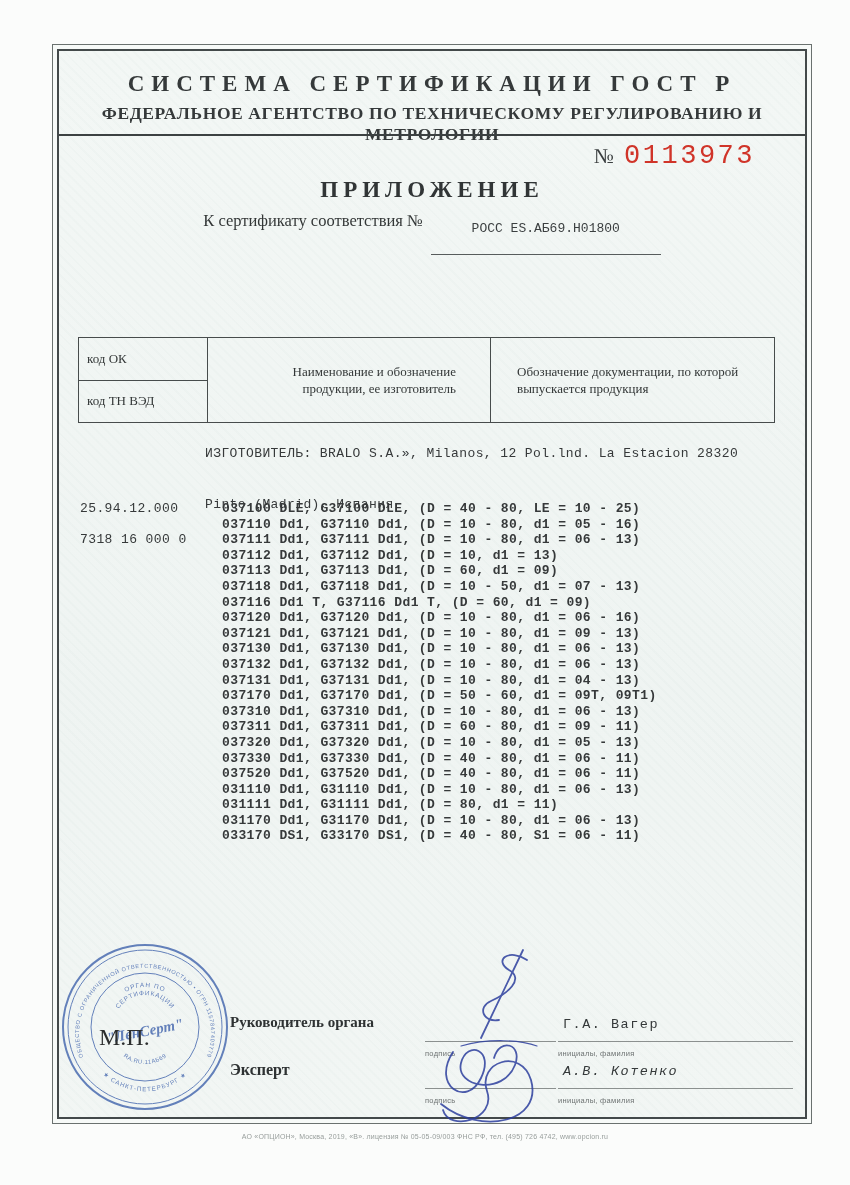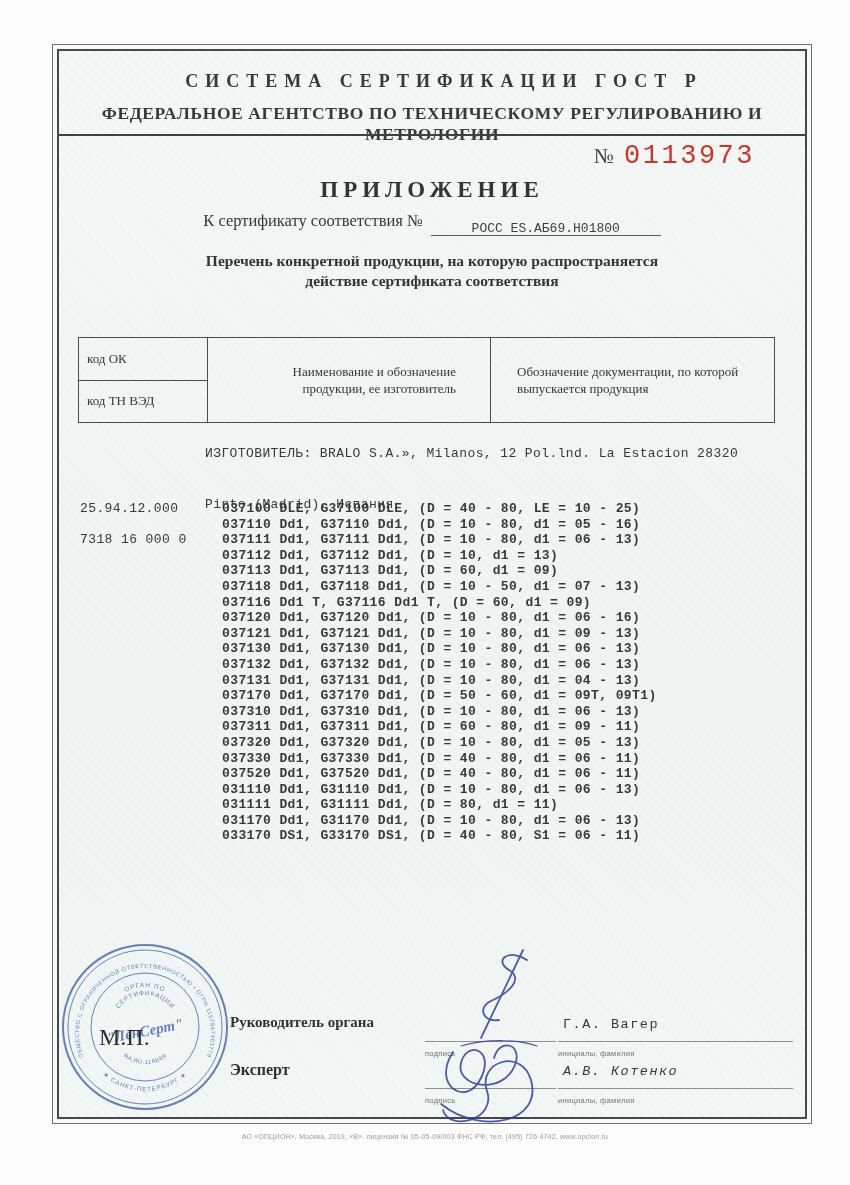--- a/index.html
+++ b/index.html
@@ -18,22 +18,22 @@
   }
   .frame-inner{
     position:relative;width:100%;height:100%;box-sizing:border-box;
     border:2px solid #43494a;
     background:
       repeating-linear-gradient(45deg, rgba(150,185,175,0.045) 0 2px, rgba(255,255,255,0) 2px 7px),
       linear-gradient(180deg,#f3f7f5 0%,#eff4f2 60%,#f2f6f4 100%);
   }
   
   .hdr-title{
-    position:absolute;top:20px;left:12px;width:100%;text-align:center;
-    font-size:18px;font-weight:bold;letter-spacing:7px;color:#35393a;
+    position:absolute;top:20px;left:0;width:100%;text-align:center;
+    font-size:23px;font-weight:bold;letter-spacing:7px;color:#35393a;
   }
   .hdr-agency{
     position:absolute;top:52px;left:0;width:100%;text-align:center;
     font-size:17.5px;font-weight:bold;letter-spacing:0.6px;color:#35393a;
   }
   .hdr-divider{
     position:absolute;top:83px;left:0;width:100%;
     border-top:2px solid #3c4142;
   }
   .doc-number{
@@ -48,21 +48,21 @@
     position:absolute;top:126px;left:0;width:100%;text-align:center;
     font-size:23px;font-weight:bold;letter-spacing:5px;color:#313536;
   }
   
   .cert-row{position:absolute;top:160px;left:0;width:100%;text-align:center;}
   .cert-label{font-size:16.5px;color:#333737;}
   .cert-value-box{
     display:inline-block;width:230px;margin-left:8px;
     border-bottom:1px solid #575c5c;
     font-family:"Liberation Mono", monospace;font-size:13px;color:#3b3f40;
-    text-align:center;line-height:1;padding-bottom:0;vertical-align:-6px;margin-top:8px;
+    text-align:center;line-height:1;padding-bottom:19px;vertical-align:-6px;margin-top:8px;
   }
   .list-title{
     position:absolute;top:200px;left:0;width:100%;text-align:center;
     font-size:15.5px;font-weight:bold;line-height:20px;color:#313536;
   }
   
   .cert-table{
     position:absolute;left:19px;top:250px;width:697px;height:86px;
     box-sizing:border-box;border:1px solid #474c4c;
     display:grid;grid-template-columns:129px 283px 1fr;
@@ -113,24 +113,20 @@
     <div class="doc-number">
       <span class="num-prefix">№</span><span class="num-value">0113973</span>
     </div>
 
     <div class="doc-title">ПРИЛОЖЕНИЕ</div>
 
     <div class="cert-row">
       <span class="cert-label">К сертификату соответствия №</span><span class="cert-value-box">РОСС ES.АБ69.Н01800</span>
     </div>
 
-    <div class="list-title">
-      <div>Перечень конкретной продукции, на которую распространяется</div>
-      <div>действие сертификата соответствия</div>
-    </div>
 
     <div class="cert-table">
       <div class="ct-col1">
         <div class="ct-c1r1">код ОК</div>
         <div class="ct-c1r2">код ТН ВЭД</div>
       </div>
       <div class="ct-col2">Наименование и обозначение продукции, ее изготовитель</div>
       <div class="ct-col3">Обозначение документации, по которой выпускается продукция</div>
     </div>
 

